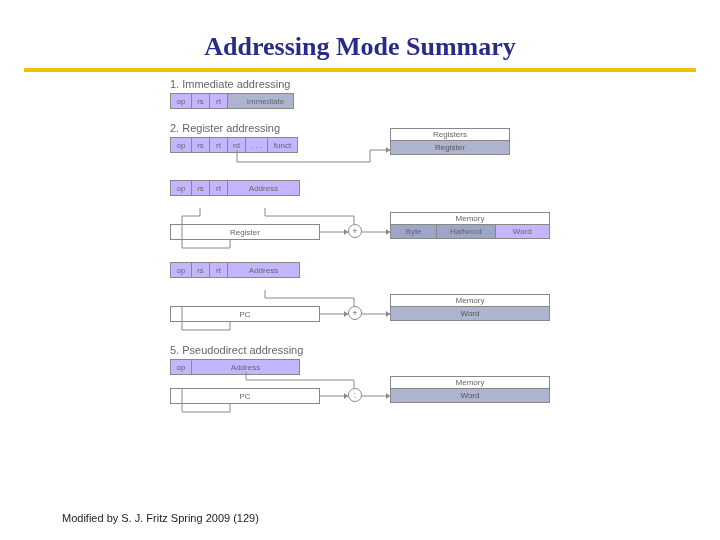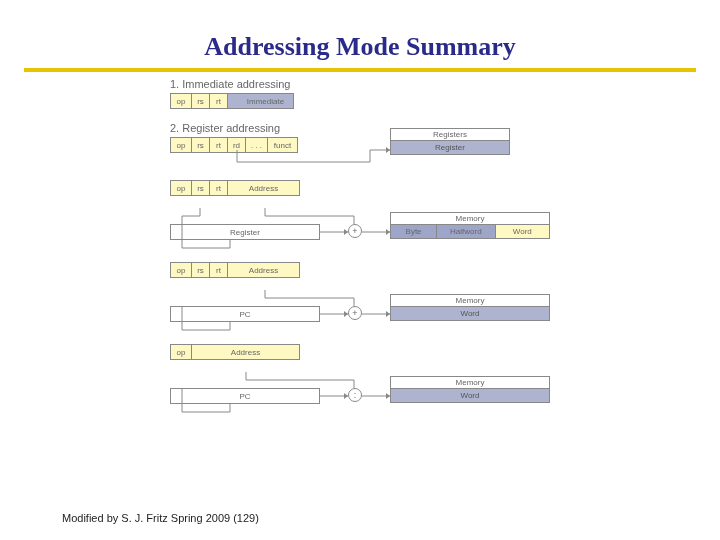--- a/index.html
+++ b/index.html
@@ -40,21 +40,21 @@
     font-size: 11px;
     color: #666;
     margin-bottom: 3px;
   }
   .fieldbox {
     display: flex;
     height: 16px;
   }
   .cell {
     border: 1px solid #888;
-    background: #fef9c3;
+    background: #c4b5fd;
     font-size: 8px;
     color: #666;
     display: flex;
     align-items: center;
     justify-content: center;
     padding: 0 2px;
   }
   .cell + .cell { border-left: none; }
   .cell.shade { background: #aeb4cf; padding-left: 12px; }
   .cell.shade2 { background: #9da5c8; }
@@ -207,20 +207,21 @@
       <path d="M 95 28 L 95 36 L 184 36 L 184 44" stroke="#888" stroke-width="1" fill="none"></path>
       <path d="M 12 44 L 12 68 L 60 68 L 60 60" stroke="#888" stroke-width="1" fill="none"></path>
       <path d="M 150 52 L 178 52" stroke="#888" stroke-width="1" fill="none"></path>
       <path d="M 174 49 L 178 52 L 174 55 Z" fill="#888"></path>
       <path d="M 192 52 L 220 52" stroke="#888" stroke-width="1" fill="none"></path>
       <path d="M 216 49 L 220 52 L 216 55 Z" fill="#888"></path>
     </svg>
   </div>
 
   <div class="mode" style="position:relative;height:72px;">
+    <div class="mode-label">5.  Pseudodirect addressing</div>
     <div class="fieldbox">
       <div class="cell w-op">op</div>
       <div class="cell w-addr2">Address</div>
     </div>
     <div class="longbox" style="left:0;top:44px;width:150px;">PC</div>
     <div class="adder" style="left:178px;top:44px;">:</div>
     <div class="bigbox" style="left:220px;top:32px;width:160px;">
       <div class="hdr">Memory</div>
       <div class="body">Word</div>
     </div>

